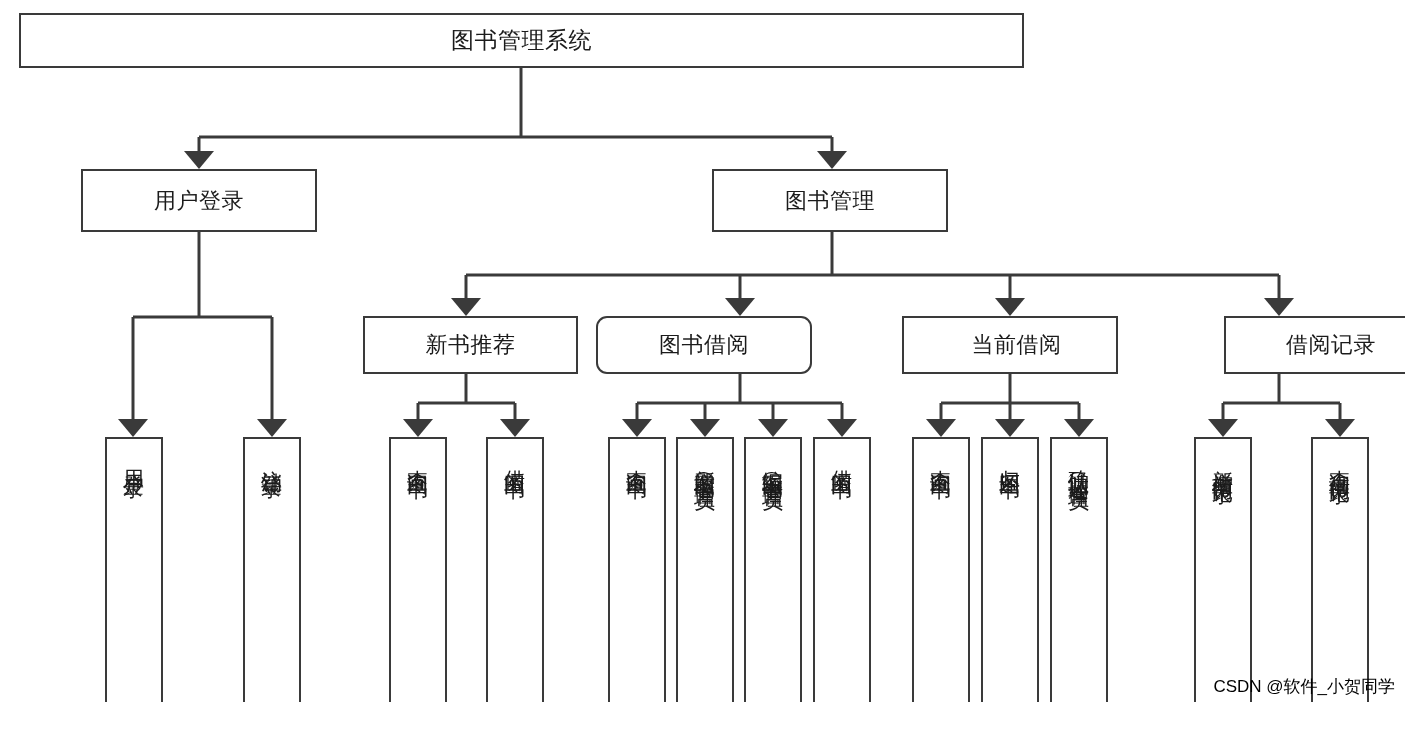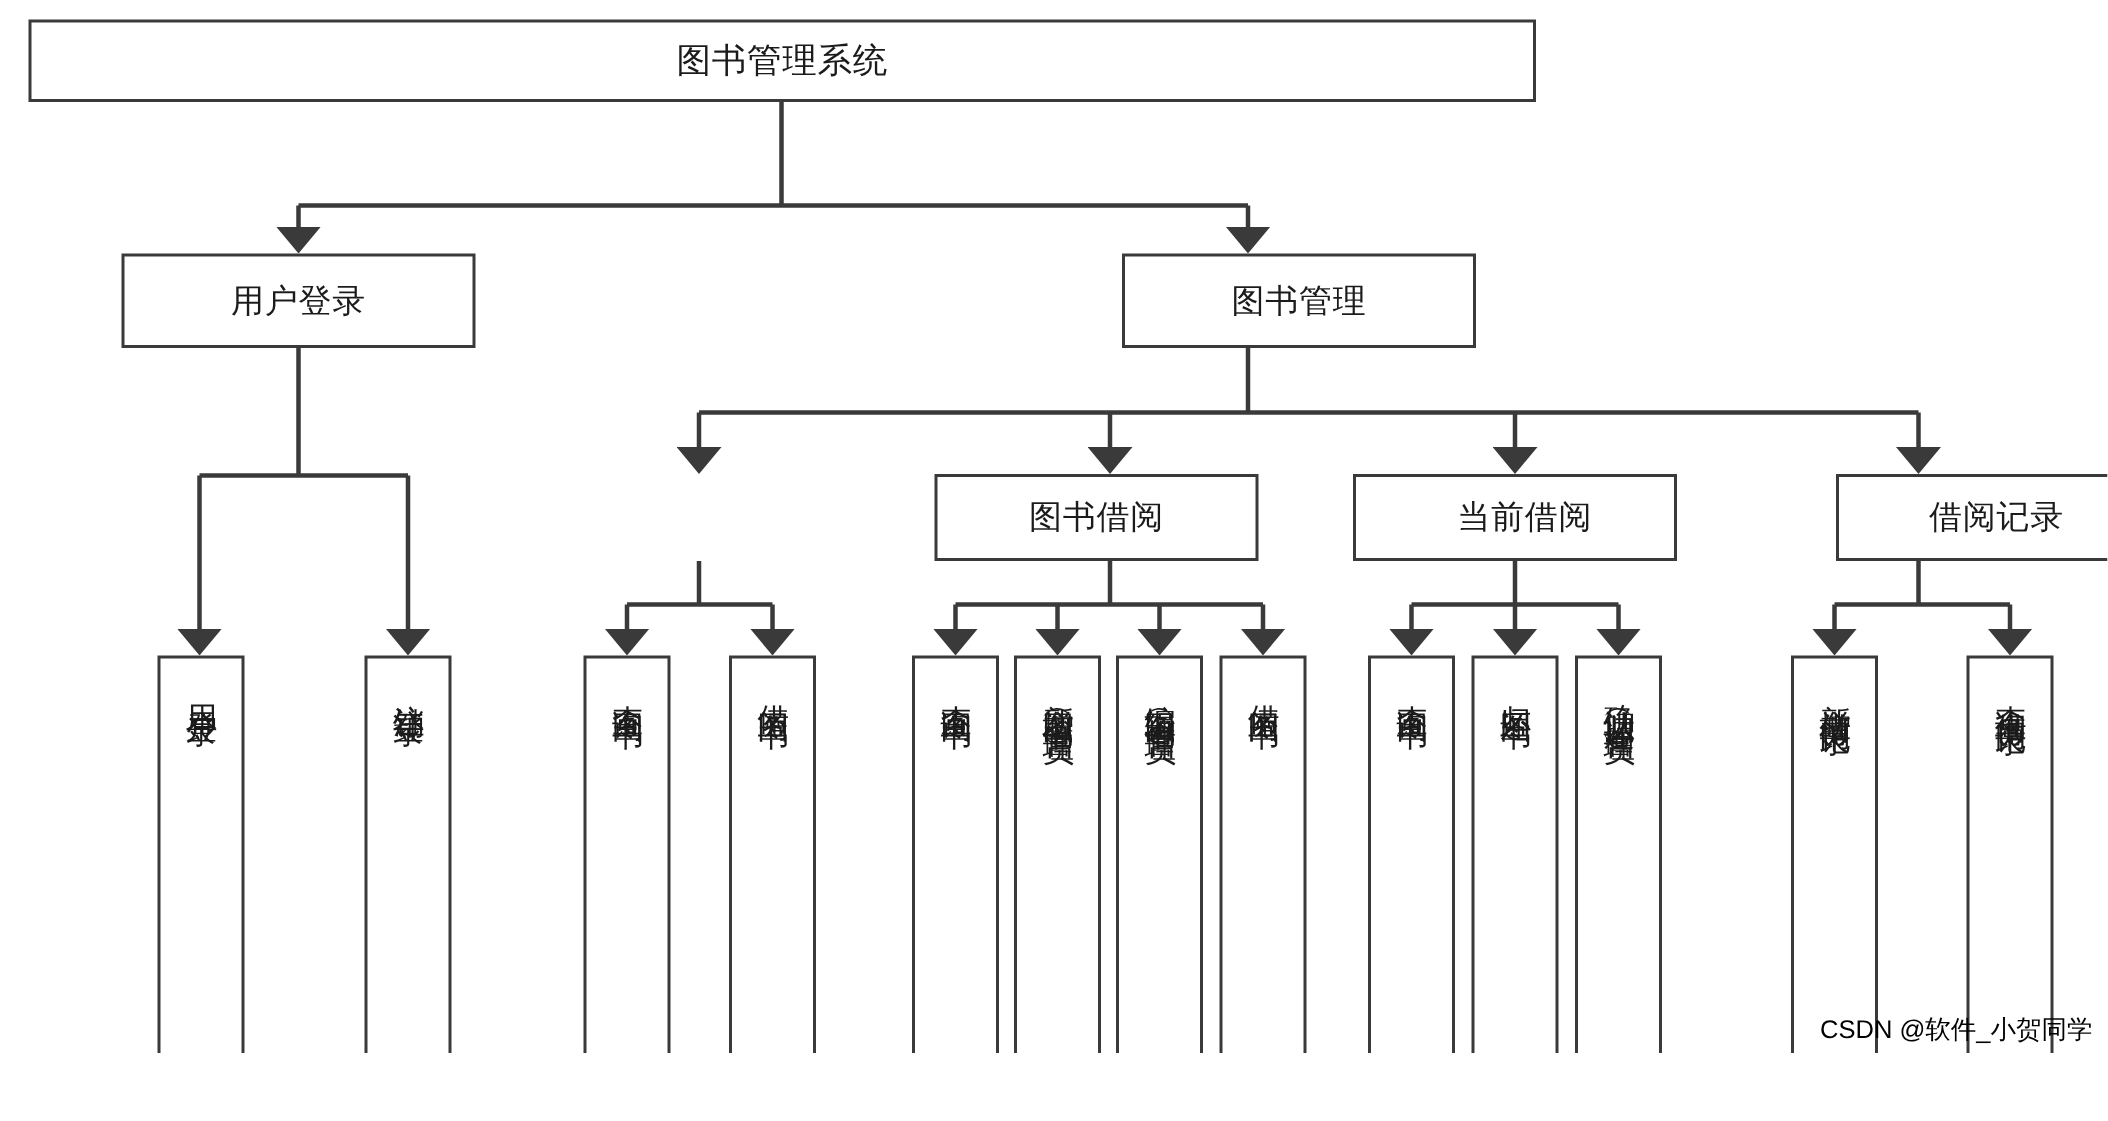--- a/index.html
+++ b/index.html
@@ -126,25 +126,28 @@
     </g>
   </svg>
 
   <div class="node horiz root" style="left:19px; top:13px; width:1005px; height:55px;">
     <span class="label">图书管理系统</span>
   </div>
 
   <div class="node horiz" style="left:81px; top:169px; width:236px; height:63px;">
     <span class="label">用户登录</span>
   </div>
-  <div class="node horiz" style="left:748px; top:169px; width:236px; height:63px;">
+  <div class="node horiz" style="left:712px; top:169px; width:236px; height:63px;">
     <span class="label">图书管理</span>
   </div>
 
-  <div class="node horiz" style="left:623px; top:316px; width:216px; height:58px;">
+  <div class="node horiz" style="left:363px; top:316px; width:215px; height:58px;">
+    <span class="label">新书推荐</span>
+  </div>
+  <div class="node horiz" style="left:596px; top:316px; width:216px; height:58px;border-radius:11px;">
     <span class="label">图书借阅</span>
   </div>
   <div class="node horiz" style="left:902px; top:316px; width:216px; height:58px;padding-left:13px;">
     <span class="label">当前借阅</span>
   </div>
   <div class="node horiz" style="left:1224px; top:316px; width:214px; height:58px;">
     <span class="label">借阅记录</span>
   </div>
 
   <div class="node vert" style="left:105px; top:437px; width:58px; height:298px;">

